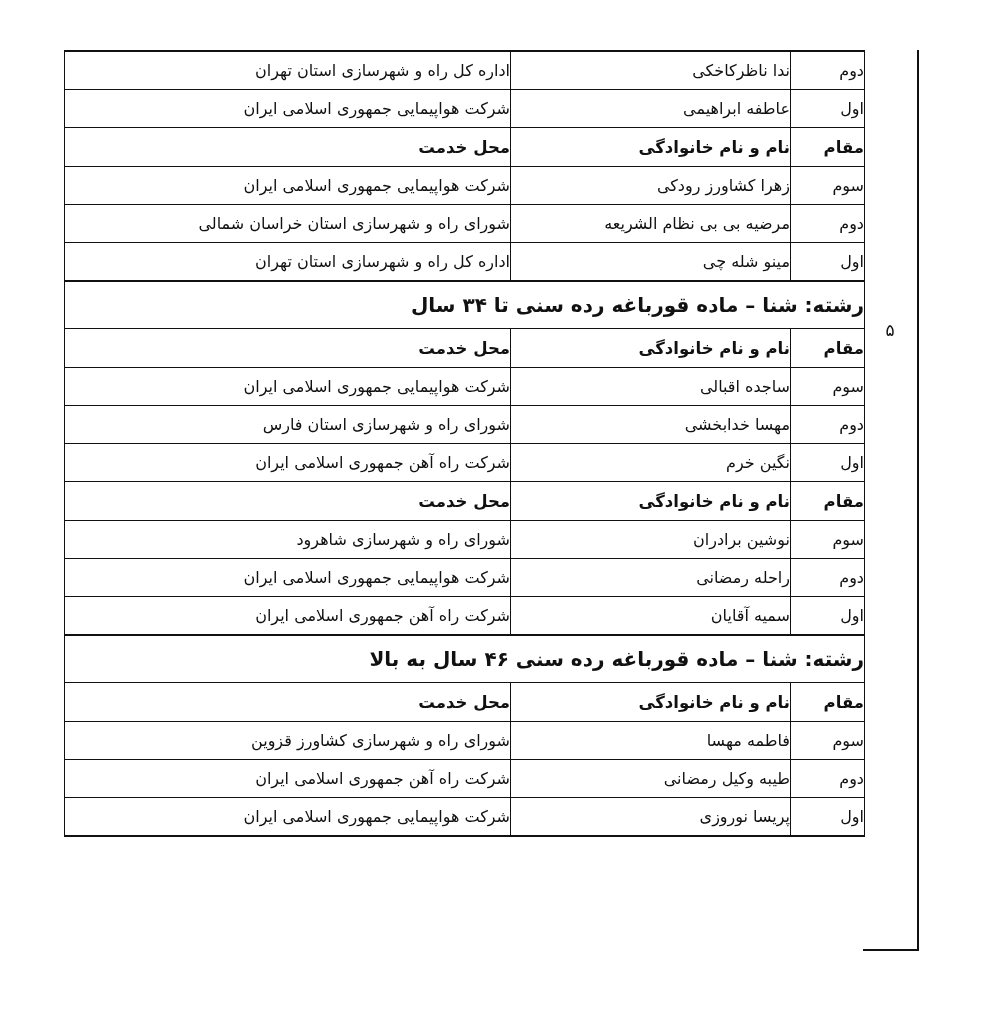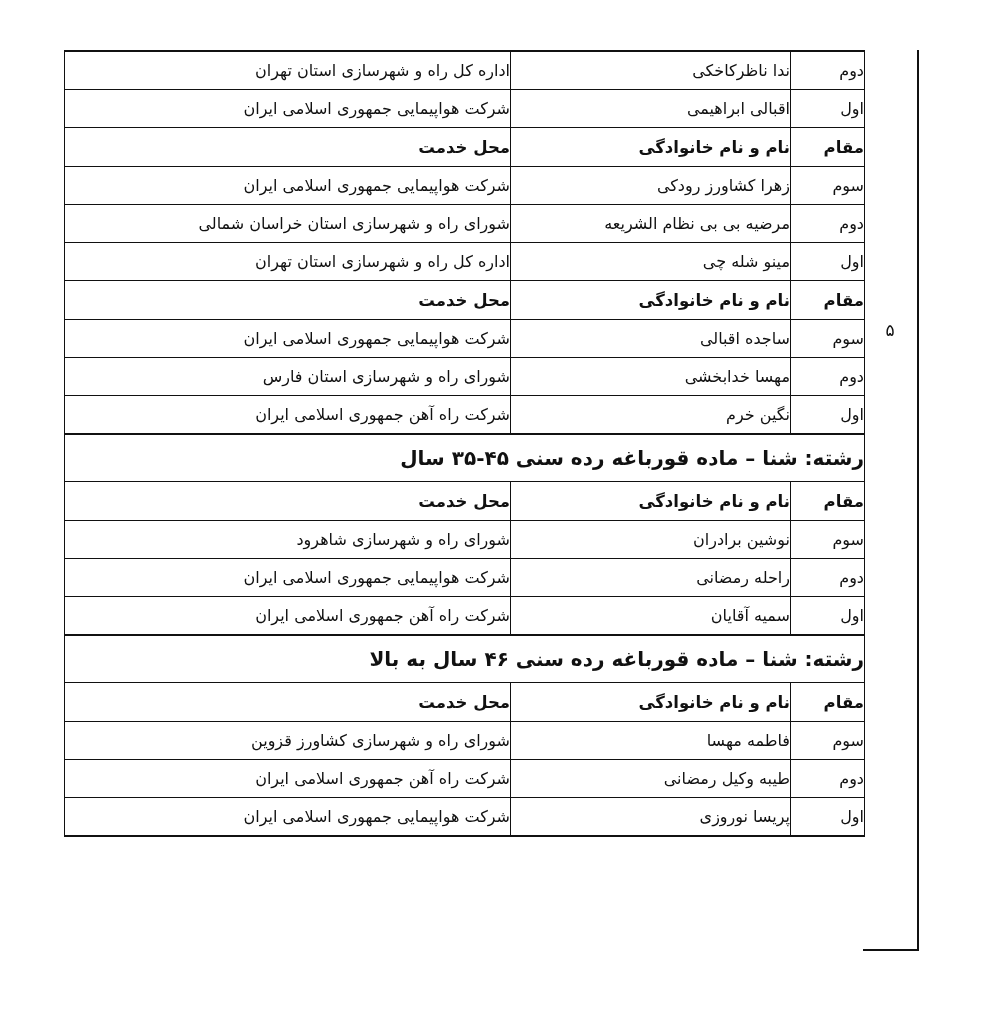--- a/index.html
+++ b/index.html
@@ -34,21 +34,21 @@
 <table class="results">
   <tbody>
 
     <tr class="row">
       <td class="rank">دوم</td>
       <td class="name">ندا ناظرکاخکی</td>
       <td class="place">اداره کل راه و شهرسازی استان تهران</td>
     </tr>
     <tr class="row">
       <td class="rank">اول</td>
-      <td class="name">اقبالی ابراهیمی</td>
+      <td class="name">عاطفه ابراهیمی</td>
       <td class="place">شرکت هواپیمایی جمهوری اسلامی ایران</td>
     </tr>
 
     <tr class="head">
       <td class="rank">مقام</td>
       <td class="name">نام و نام خانوادگی</td>
       <td class="place">محل خدمت</td>
     </tr>
     <tr class="row">
       <td class="rank">سوم</td>
@@ -59,20 +59,23 @@
       <td class="rank">دوم</td>
       <td class="name">مرضیه بی بی نظام الشریعه</td>
       <td class="place">شورای راه و شهرسازی استان خراسان شمالی</td>
     </tr>
     <tr class="row">
       <td class="rank">اول</td>
       <td class="name">مینو شله چی</td>
       <td class="place">اداره کل راه و شهرسازی استان تهران</td>
     </tr>
 
+    <tr class="title">
+      <td colspan="3">رشته: شنا – ماده قورباغه رده سنی تا ۳۴ سال</td>
+    </tr>
     <tr class="head">
       <td class="rank">مقام</td>
       <td class="name">نام و نام خانوادگی</td>
       <td class="place">محل خدمت</td>
     </tr>
     <tr class="row">
       <td class="rank">سوم</td>
       <td class="name">ساجده اقبالی</td>
       <td class="place">شرکت هواپیمایی جمهوری اسلامی ایران</td>
     </tr>
@@ -80,23 +83,20 @@
       <td class="rank">دوم</td>
       <td class="name">مهسا خدابخشی</td>
       <td class="place">شورای راه و شهرسازی استان فارس</td>
     </tr>
     <tr class="row">
       <td class="rank">اول</td>
       <td class="name">نگین خرم</td>
       <td class="place">شرکت راه آهن جمهوری اسلامی ایران</td>
     </tr>
 
-    <tr class="title">
-      <td colspan="3">رشته: شنا – ماده قورباغه رده سنی ۴۵-۳۵ سال</td>
-    </tr>
     <tr class="head">
       <td class="rank">مقام</td>
       <td class="name">نام و نام خانوادگی</td>
       <td class="place">محل خدمت</td>
     </tr>
     <tr class="row">
       <td class="rank">سوم</td>
       <td class="name">نوشین برادران</td>
       <td class="place">شورای راه و شهرسازی شاهرود</td>
     </tr>

